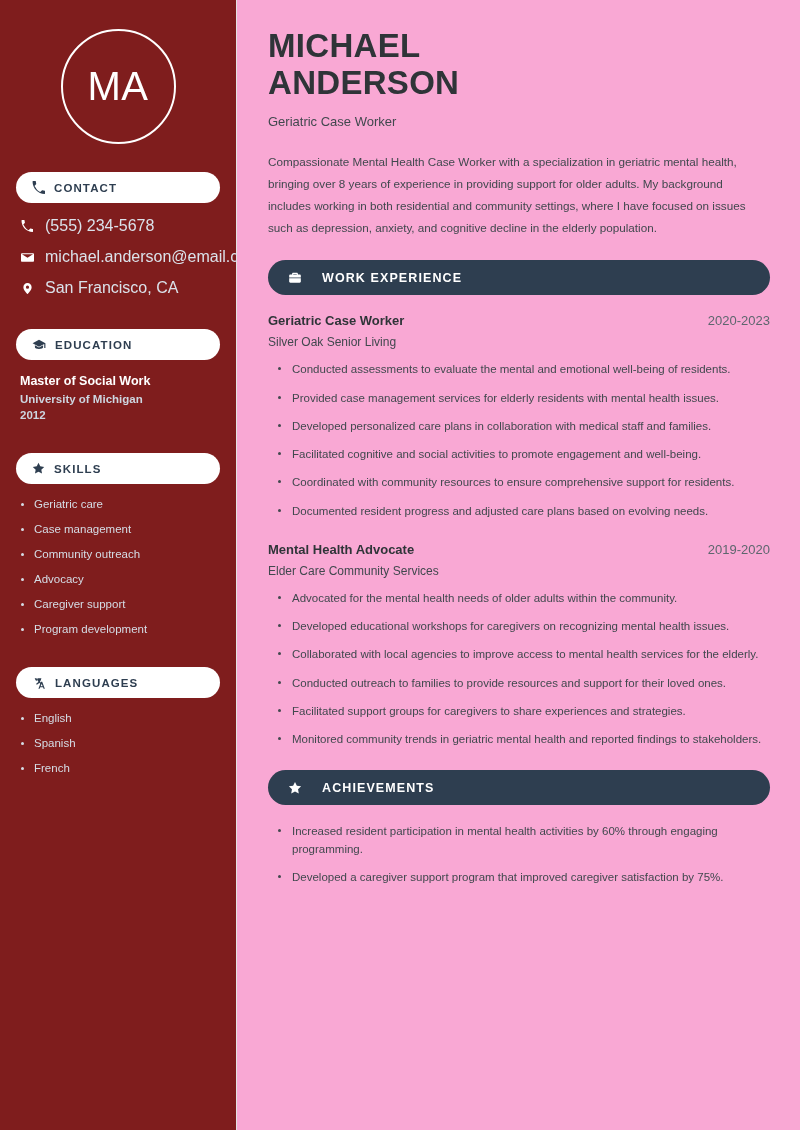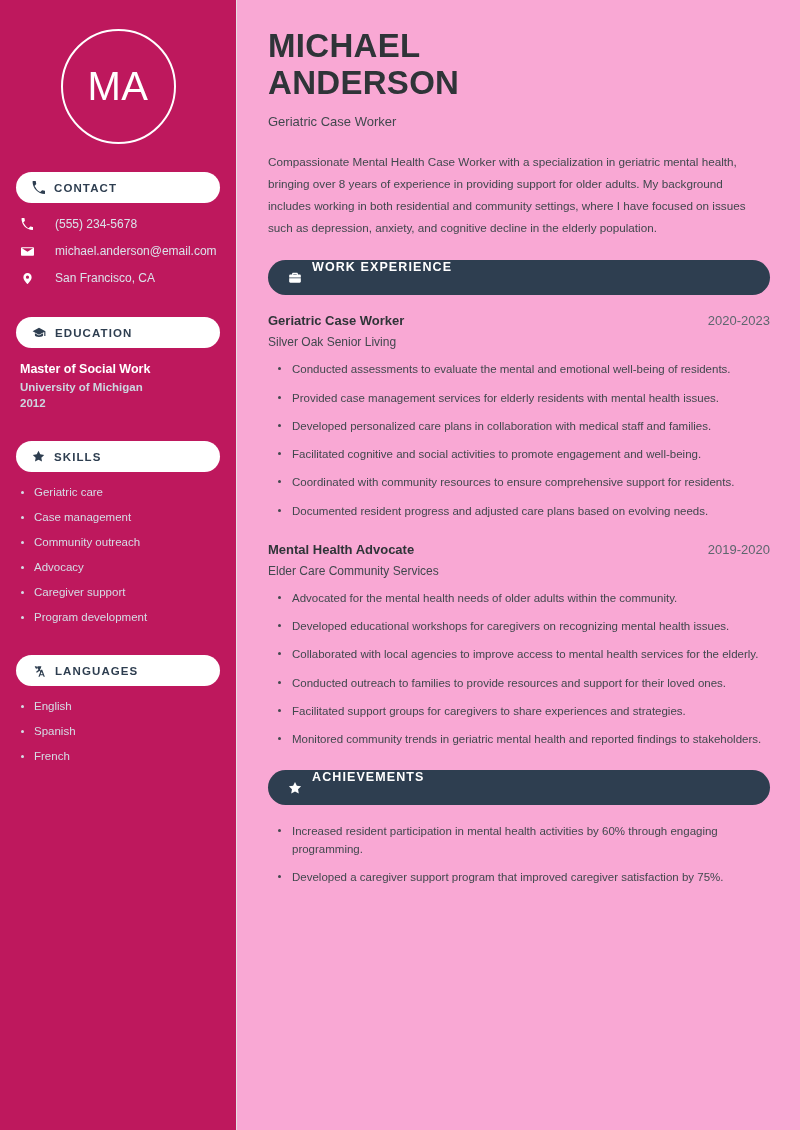--- a/index.html
+++ b/index.html
@@ -18,21 +18,21 @@
     height: 1130px;
     display: flex;
     background: #f7f7f7;
     overflow: hidden;
   }
 
   
   .sidebar {
     width: 237px;
     min-width: 237px;
-    background: #be185d;
+    background: #7f1d1d;
     padding: 20px 16px 20px 16px;
     border-right: 1px solid #e2e2e2;
   }
 
   .avatar-wrap {
     display: flex;
     justify-content: center;
     margin-top: 9px;
     margin-bottom: 28px;
   }
@@ -71,25 +71,25 @@
     align-items: center;
     color: #2e3e50;
   }
   .pill .pill-icon svg { display: block; }
 
   .sb-block { margin-bottom: 16px; }
 
   .contact-row {
     display: flex;
     align-items: center;
-    gap: 21px;
+    gap: 11px;
     padding: 0 4px;
     margin-bottom: 13px;
     color: #dbe2ea;
-    font-size: 12px;
+    font-size: 16px;
   }
   .contact-row .c-icon {
     width: 14px;
     display: flex;
     justify-content: center;
     align-items: center;
     color: #ffffff;
     flex: 0 0 14px;
   }
   .contact-row .c-icon svg { display: block; }
@@ -158,21 +158,22 @@
     line-height: 1.87;
     margin-bottom: 22px;
     max-width: 498px;
   }
 
   .sec-bar {
     background: #2e3e50;
     border-radius: 999px;
     height: 35px;
     display: flex;
-    gap: 10px;
+    align-items: center;
+    gap: 20px;
     padding: 0 20px;
     margin-bottom: 18px;
   }
   .sec-bar .sec-label {
     color: #ffffff;
     font-size: 12.5px;
     font-weight: bold;
     letter-spacing: 1.1px;
   }
   .sec-bar .sec-icon { display: flex; align-items: center; color: #ffffff; }

